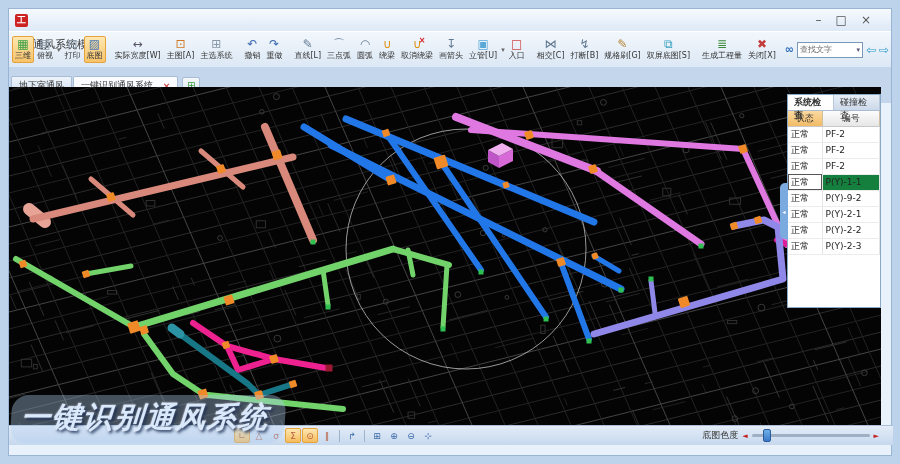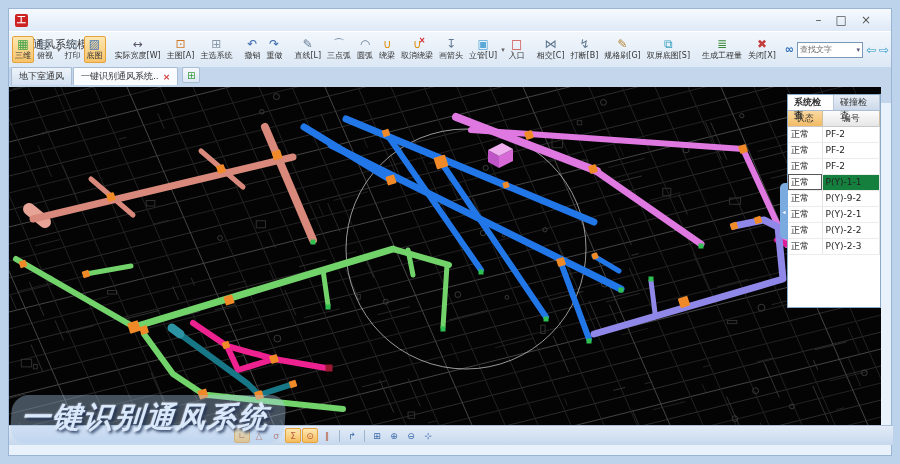--- a/index.html
+++ b/index.html
@@ -31,21 +31,21 @@
   .tb-dd { font-size:7px; color:#666; align-self:center; margin:0 1px; }
   #search-cluster { display:flex; align-items:center; gap:3px; margin-left:6px; }
   #binoc { color:#2868b8; font-weight:bold; font-size:11px; font-style:italic;}
   #search-box { width:66px; height:16px; border:1px solid #7a98b8; background:#fff;
     font-size:8px; color:#666; display:flex; align-items:center; padding:0 2px; }
   #search-box .txt { flex:1; }
   #search-box .dd { color:#557; font-size:7px; }
   .nav-arrow { color:#2898c8; font-size:12px; line-height:12px; }
 
   
-  #tabbar { height:36px; background:#c4d6ec; display:flex; align-items:flex-start; padding:0 2px; gap:1px;}
+  #tabbar { height:36px; background:#c4d6ec; display:flex; align-items:center; padding:0 2px; gap:1px;}
   .doc-tab { height:18px; display:flex; align-items:center; gap:4px; padding:0 7px;
     font-size:9px; color:#333; border:1px solid #a8bcd4; border-bottom:none;
     background:linear-gradient(#eef4fa,#d2e0f0); border-radius:2px 2px 0 0; cursor:default;}
   .doc-tab.active { background:#fafcff; }
   .tab-close { color:#d03c3c; font-weight:bold; font-size:9px; }
   .tab-new { width:18px; height:16px; margin-left:3px; border:1px solid #a8bcd4; border-radius:2px;
     background:linear-gradient(#f4f8fc,#dde8f4); color:#3a9a3a; font-size:10px; text-align:center; line-height:15px;}
 
   
   #viewport { position:absolute; left:0; top:78px; width:872px; height:338px; background:#040404; overflow:hidden;}
@@ -594,16 +594,24 @@
         <div class="sb-btn active">⊙</div>
         <div class="sb-btn">∥</div>
         <div class="sb-sep"></div>
         <div class="sb-btn blue">↱</div>
         <div class="sb-sep"></div>
         <div class="sb-btn blue">⊞</div>
         <div class="sb-btn blue">⊕</div>
         <div class="sb-btn blue">⊖</div>
         <div class="sb-btn blue">⊹</div>
       </div>
+    <div id="slider-group">
+      <span id="slider-label">底图色度</span>
+      <span class="red-mark">◄</span>
+      <div id="slider-track">
+        <div id="slider-thumb" style="left: 10%;"></div>
+      </div>
+      <span class="red-mark">►</span>
+    </div>
   </div>
 
   <div id="watermark">一键识别通风系统</div>
 </div>
 
 </body></html>

